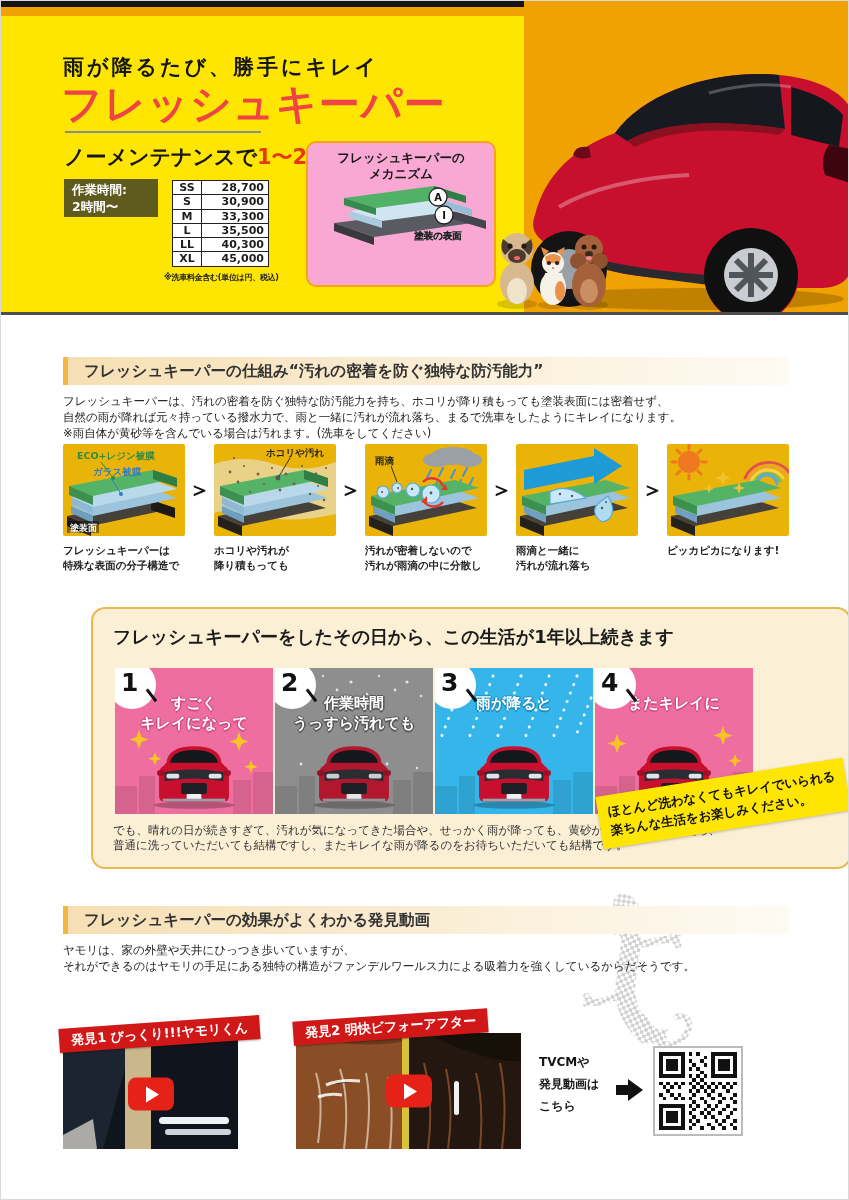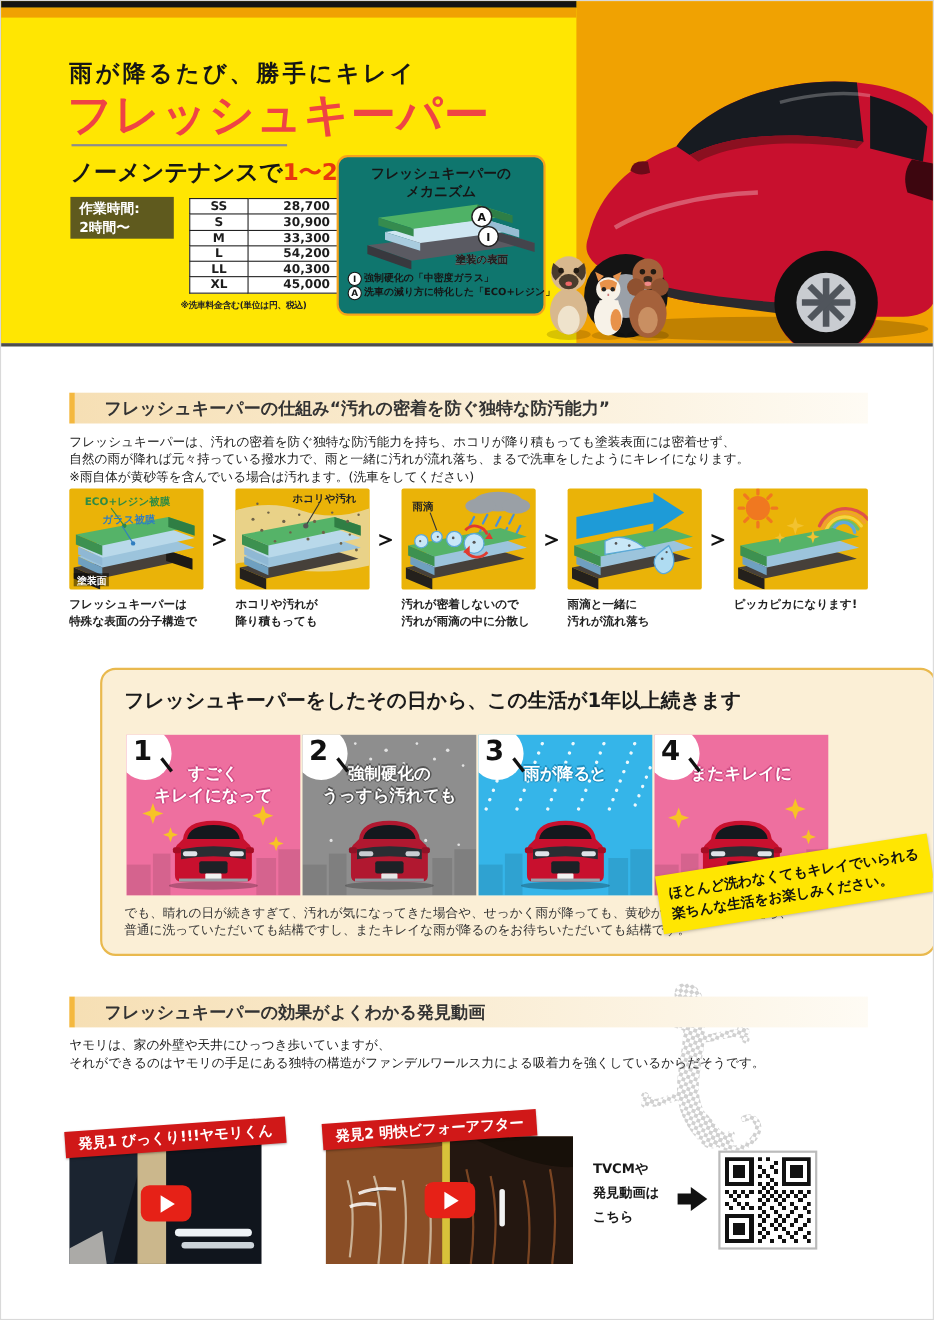--- a/index.html
+++ b/index.html
@@ -16,59 +16,59 @@
   .strip-orange{position:absolute;left:0;top:6px;width:523px;height:9px;background:#F0A202;}
   .hero-divider{position:absolute;left:0;top:311px;width:849px;height:3px;background:#4d4d4d;}
   .tagline{position:absolute;left:62px;top:52px;font-size:21px;font-weight:800;letter-spacing:3px;color:#161616;white-space:nowrap;}
   .big-title{position:absolute;left:60px;top:76px;font-size:41px;font-weight:900;letter-spacing:1px;color:#ef4444;white-space:nowrap;}
   .title-rule{position:absolute;left:64px;top:130px;width:196px;height:2px;background:#8d8d8d;}
   .subtitle{position:absolute;left:63px;top:142px;font-size:21px;font-weight:800;white-space:nowrap;color:#161616;}
   .subtitle .hl{color:#E8380D;}
   .worktime{position:absolute;left:63px;top:178px;width:94px;height:38px;background:#5F5A1E;color:#fff;
     font-size:12.5px;font-weight:700;line-height:1.35;padding:3px 0 0 8px;box-sizing:border-box;}
   .price-table{position:absolute;left:171px;top:179px;border-collapse:collapse;background:#fff;}
-  .price-table td{border:1.5px solid #222;font-size:11px;font-weight:700;padding:0 16px;height:13.3px;line-height:13.3px;margin-top:24px;}
+  .price-table td{border:1.5px solid #222;font-size:11px;font-weight:700;padding:0 4px;height:13.3px;line-height:13.3px;margin-top:24px;}
   .price-table td.size{width:20px;text-align:center;}
   .price-table td.price{width:58px;text-align:right;}
   .price-note{position:absolute;left:163px;top:271px;font-size:8px;font-weight:600;letter-spacing:-0.3px;white-space:nowrap;color:#222;}
   
-  .mech-box{position:absolute;left:305px;top:140px;width:190px;height:146px;background:#0f766e;
+  .mech-box{position:absolute;left:305px;top:140px;width:190px;height:146px;background:#f9a8d4;
     border:2.5px solid #F6A21C;border-radius:10px;box-sizing:border-box;}
   .mech-title{margin-top:7px;text-align:center;font-size:12.5px;font-weight:800;line-height:1.25;color:#161616;}
   .mech-diagram{position:absolute;left:10px;top:40px;width:170px;height:62px;}
   .mech-legend{position:absolute;left:8px;top:104px;font-size:9px;font-weight:700;line-height:1.45;color:#161616;white-space:nowrap;}
   .circle-mark{display:inline-block;width:11px;height:11px;line-height:11px;border:1px solid #161616;border-radius:50%;
     text-align:center;font-size:8px;font-weight:700;margin-right:2px;vertical-align:-1px;background:#fff;}
   .pets{position:absolute;left:492px;top:210px;width:122px;height:100px;}
   .hero-car{position:absolute;left:528px;top:16px;width:321px;height:295px;}
   
   .sec-bar{position:absolute;left:62px;width:726px;height:28px;background:linear-gradient(90deg,#F6DFB4,#FEFBF4);
     border-left:5px solid #F4B83F;box-sizing:border-box;z-index:2;}
-  .sec-bar span{display:block;padding-left:27px;line-height:28px;font-size:15.5px;font-weight:800;color:#333;white-space:nowrap;}
+  .sec-bar span{display:block;padding-left:16px;line-height:28px;font-size:15.5px;font-weight:800;color:#333;white-space:nowrap;}
   .body-lines{position:absolute;left:62px;z-index:2;font-size:11.5px;line-height:16px;color:#222;font-weight:500;white-space:nowrap;}
   
   .steps{position:absolute;left:62px;top:443px;width:726px;display:flex;}
   .step{width:122px;}
   .step + .chev{margin:0;}
   .chev{width:29px;height:92px;display:flex;align-items:center;justify-content:center;
     font-size:22px;font-weight:900;color:#111;}
   .step-img{width:122px;height:92px;background:#eab308;border-radius:2px;position:relative;overflow:hidden;}
   .step-cap{margin-top:7px;font-size:10.5px;font-weight:700;line-height:15px;color:#222;white-space:nowrap;}
   
   .life-box{position:absolute;left:62px;top:606px;width:760px;height:262px;background:#FBEFD6;
     border:2.5px solid #E9B94E;border-radius:14px;box-sizing:border-box;z-index:1;margin-left:28px;}
   .life-title{position:absolute;left:20px;top:16px;font-size:18px;font-weight:800;color:#1b1b1b;white-space:nowrap;}
   .life-panels{position:absolute;left:22px;top:59px;width:638px;height:146px;display:flex;gap:2px;}
   .lpanel{position:relative;width:158px;height:146px;overflow:hidden;}
   .lpanel.pink{background:#EE6F9F;} .lpanel.gray{background:#8E8E8E;} .lpanel.blue{background:#35B5E9;}
   .badge{position:absolute;left:-7px;top:-7px;width:48px;height:48px;background:#fff;border-radius:50%;z-index:3;}
   .badge span{position:absolute;left:13px;top:7px;font-size:25px;font-weight:900;color:#111;}
   .badge::after{content:"";position:absolute;right:4px;bottom:6px;width:2.5px;height:15px;background:#111;transform:rotate(-38deg);}
   .lpanel-label{position:absolute;left:0;right:0;top:26px;text-align:center;font-size:15px;font-weight:800;
-    color:#fff;line-height:1.3;z-index:2;white-space:nowrap;}
+    color:#fff;line-height:1.3;z-index:2;white-space:nowrap;font-family:Liberation Serif, serif;}
   .pink .lpanel-label{text-shadow:-1.5px 0 #D14E86,1.5px 0 #D14E86,0 -1.5px #D14E86,0 1.5px #D14E86;}
   .gray .lpanel-label{text-shadow:-1.5px 0 #565656,1.5px 0 #565656,0 -1.5px #565656,0 1.5px #565656;}
   .blue .lpanel-label{text-shadow:-1.5px 0 #1D8FC0,1.5px 0 #1D8FC0,0 -1.5px #1D8FC0,0 1.5px #1D8FC0;}
   .lpanel svg.deco{position:absolute;left:0;top:0;width:158px;height:146px;z-index:1;}
   .lpanel svg.carfront{position:absolute;left:33px;bottom:4px;width:92px;height:76px;z-index:2;}
   .life-note{position:absolute;left:20px;top:214px;font-size:11.5px;line-height:15px;font-weight:500;color:#333;white-space:nowrap;}
   .ribbon{position:absolute;left:505px;top:168px;transform:rotate(-9deg);background:#FFE602;
     padding:7px 10px;z-index:4;box-shadow:0 1px 3px rgba(0,0,0,.25);}
   .ribbon div{font-size:12.5px;font-weight:800;color:#111;line-height:1.55;white-space:nowrap;}
   
@@ -186,21 +186,21 @@
       <tr>
             <td class="size">S</td>
             <td class="price">30,900</td>
           </tr>
       <tr>
             <td class="size">M</td>
             <td class="price">33,300</td>
           </tr>
       <tr>
             <td class="size">L</td>
-            <td class="price">54,200</td>
+            <td class="price">35,500</td>
           </tr>
       <tr>
             <td class="size">LL</td>
             <td class="price">40,300</td>
           </tr>
       <tr>
             <td class="size">XL</td>
             <td class="price">45,000</td>
           </tr>
     </tbody>
@@ -221,24 +221,20 @@
         <polygon points="122,16 154,26 154,33 122,23" fill="#97BDD4"></polygon>
         <polygon points="26,15 116,3 148,13 58,25" fill="#4FB266"></polygon>
         <polygon points="26,15 58,25 58,32 26,22" fill="#358B4E"></polygon>
         <polygon points="116,3 148,13 148,20 116,10" fill="#2E7E46"></polygon>
         <circle cx="120" cy="14" r="9" fill="#fff" stroke="#222" stroke-width="1.3"></circle>
         <text x="120" y="18" text-anchor="middle" font-size="10" font-weight="bold" fill="#111">A</text>
         <circle cx="126" cy="32" r="9" fill="#fff" stroke="#222" stroke-width="1.3"></circle>
         <text x="126" y="36" text-anchor="middle" font-size="10" font-weight="bold" fill="#111">I</text>
         <text x="120" y="56" text-anchor="middle" font-size="9.5" font-weight="bold" fill="#fff" stroke="#222" stroke-width="0.4">塗装の表面</text>
       </svg>
-      <div class="mech-legend">
-        <div><span class="circle-mark">I</span><span>強制硬化の「中密度ガラス」</span></div>
-        <div><span class="circle-mark">A</span><span>洗車の減り方に特化した「ECO+レジン」</span></div>
-      </div>
     </div>
   </div>
   <div class="hero-divider"></div>
 
   <div class="sec-bar" style="top:356px">
     <span>フレッシュキーパーの仕組み“汚れの密着を防ぐ独特な防汚能力”</span>
   </div>
   <div class="body-lines" style="top:392px">
     <div>フレッシュキーパーは、汚れの密着を防ぐ独特な防汚能力を持ち、ホコリが降り積もっても塗装表面には密着せず、</div>
     <div>自然の雨が降れば元々持っている撥水力で、雨と一緒に汚れが流れ落ち、まるで洗車をしたようにキレイになります。</div>
@@ -477,21 +473,21 @@
           <rect x="42" y="64" width="16" height="6" rx="1" fill="#f2f2f2"></rect>
           <rect x="16" y="69" width="68" height="3" fill="#9aa0a8"></rect>
         </svg>
       </div>
 
       <div class="lpanel gray">
         <div class="badge">
             <span>2</span>
           </div>
         <div class="lpanel-label">
-          <div>強制硬化の</div>
+          <div>作業時間</div>
           <div>うっすら汚れても</div>
         </div>
         <svg class="deco" viewBox="0 0 158 146">
           <g fill="rgba(0,0,0,0.10)">
               <rect x="0" y="118" width="22" height="28"></rect>
               <rect x="24" y="108" width="16" height="38"></rect>
               <rect x="118" y="112" width="18" height="34"></rect>
               <rect x="138" y="104" width="20" height="42"></rect>
             </g>
           <g fill="rgba(255,255,255,0.75)">

